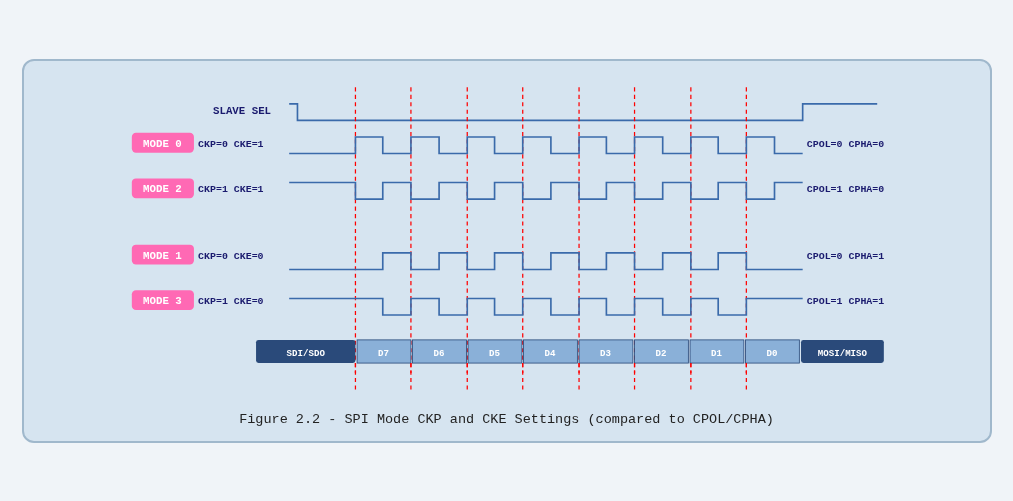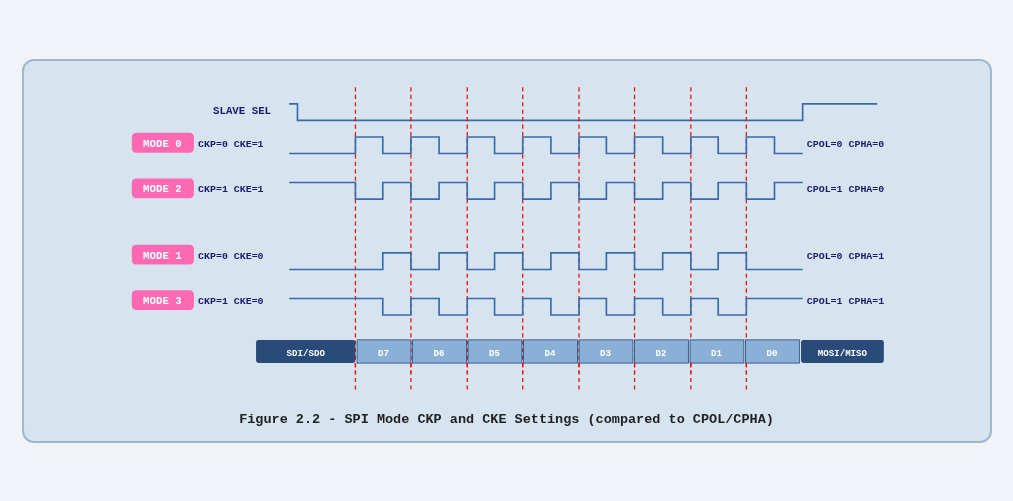--- a/index.html
+++ b/index.html
@@ -24,21 +24,21 @@
     }
     .diagram-area {
       flex: 1;
       position: relative;
       overflow: hidden;
     }
     
     .caption {
       text-align: center;
       font-size: 13.5px;
-      font-weight: bold;
+      font-weight: normal;
       color: #222;
       margin-top: 10px;
       font-family: 'Courier New', monospace;
     }
 
     
     .diagram-svg {
       width: 100%;
       height: 100%;
     }

